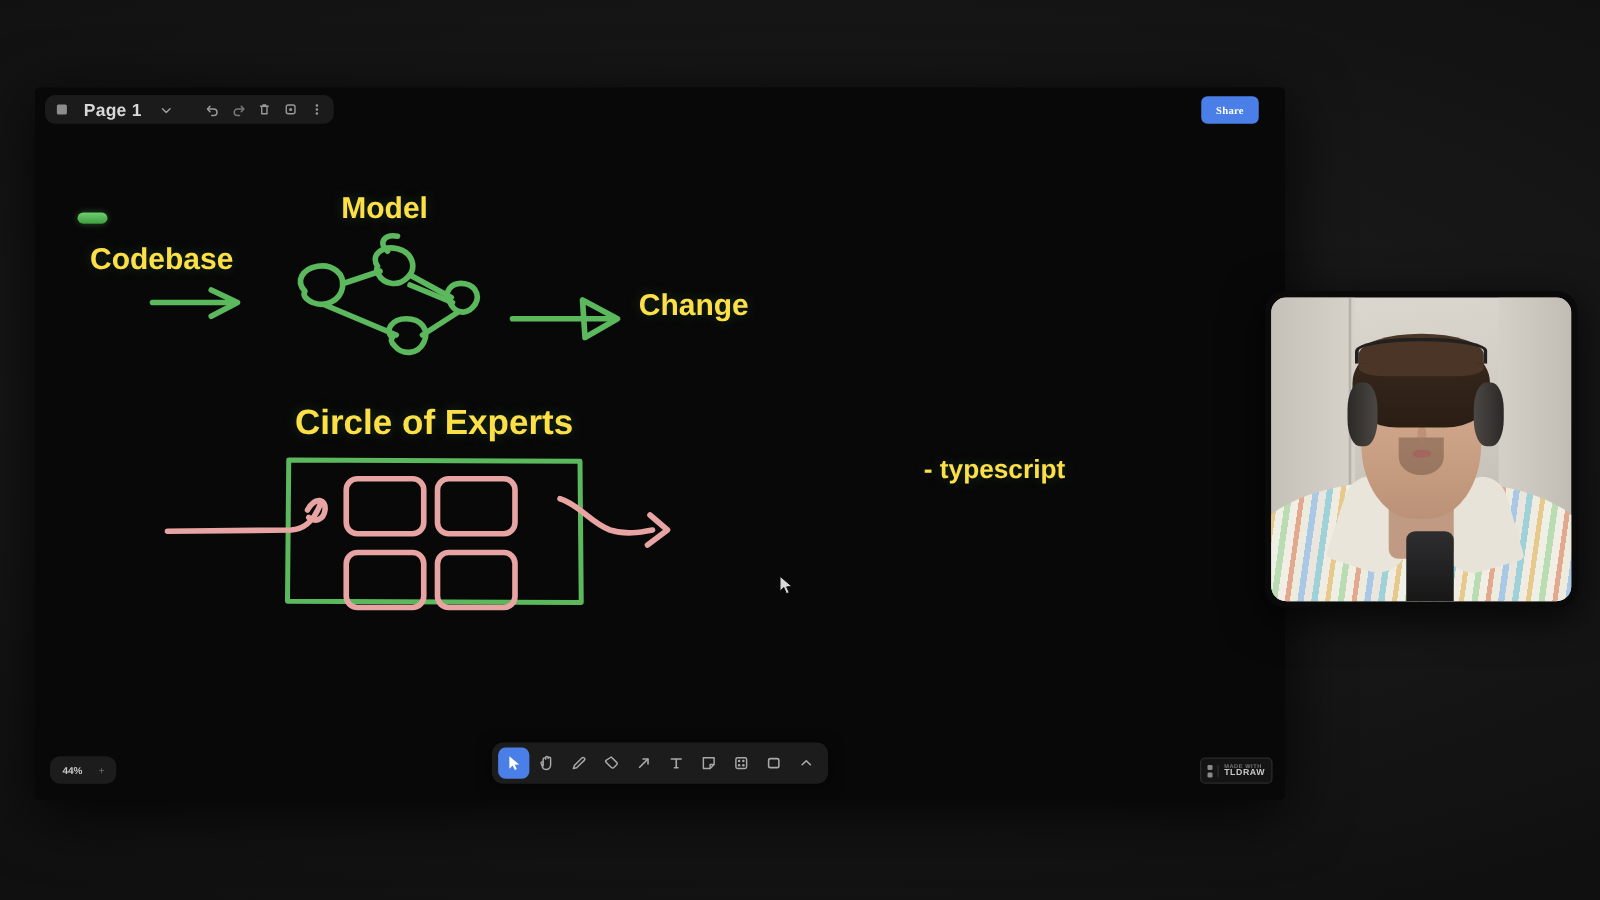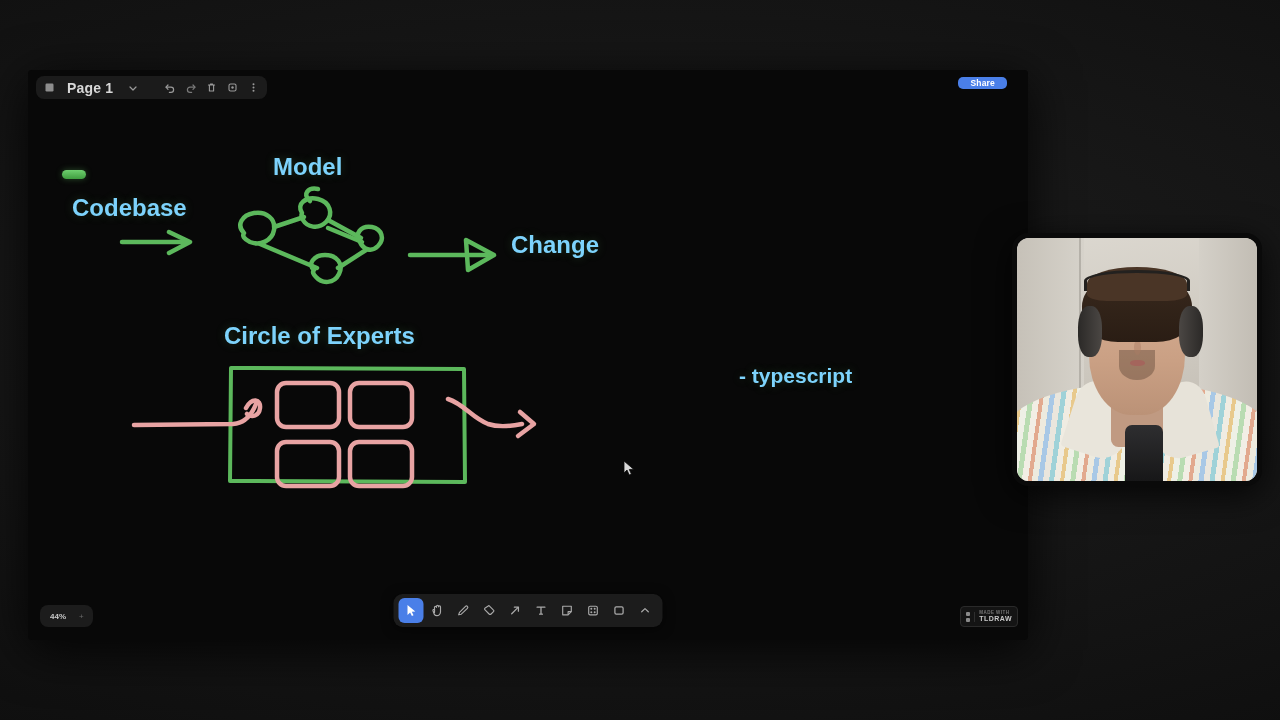--- a/index.html
+++ b/index.html
@@ -57,39 +57,40 @@
     width:24px; height:9px; border-radius:5px;
     background:linear-gradient(180deg,#6fcf6f,#3f9d3f);
     box-shadow:0 0 6px rgba(100,200,100,.35);
   }
 
   
   .share-btn{
     position:absolute; right:21px; top:7px;
     background:#4a7fe8; color:#fff;
     font-size:8.5px; font-weight:700;
-    padding:1px 12px; border-radius:5px;
+    padding:6px 12px; border-radius:5px;
     letter-spacing:.2px;
+    font-family:Liberation Serif, serif;
   }
 
   
   .draw-layer{ position:absolute; inset:0; }
   .draw-layer svg{ position:absolute; left:0; top:0; overflow:visible; }
 
   .hand-text{
     position:absolute;
-    color:#7dd3fc;
+    color:#fde047;
     font-weight:700;
     white-space:nowrap;
     text-shadow:0 0 10px rgba(90,180,90,.25);
   }
   .t-model    { left:245px; top:83px;  font-size:24px; }
   .t-codebase { left:44px;  top:124px; font-size:24px; }
   .t-change   { left:483px; top:161px; font-size:24px; }
-  .t-circle   { left:196px; top:252px; font-size:24px; }
+  .t-circle   { left:208px; top:252px; font-size:28px; }
   .t-files    { left:711px; top:216px; font-size:24px; }
   .t-stat     { left:711px; top:262px; font-size:21px; }
   .t-ts       { left:711px; top:294px; font-size:21px; }
 
   
   .toolbar{
     position:absolute; left:50%; transform:translateX(-50%);
     bottom:13px;
     display:flex; align-items:center; gap:1px;
     background:#1c1c1c;

